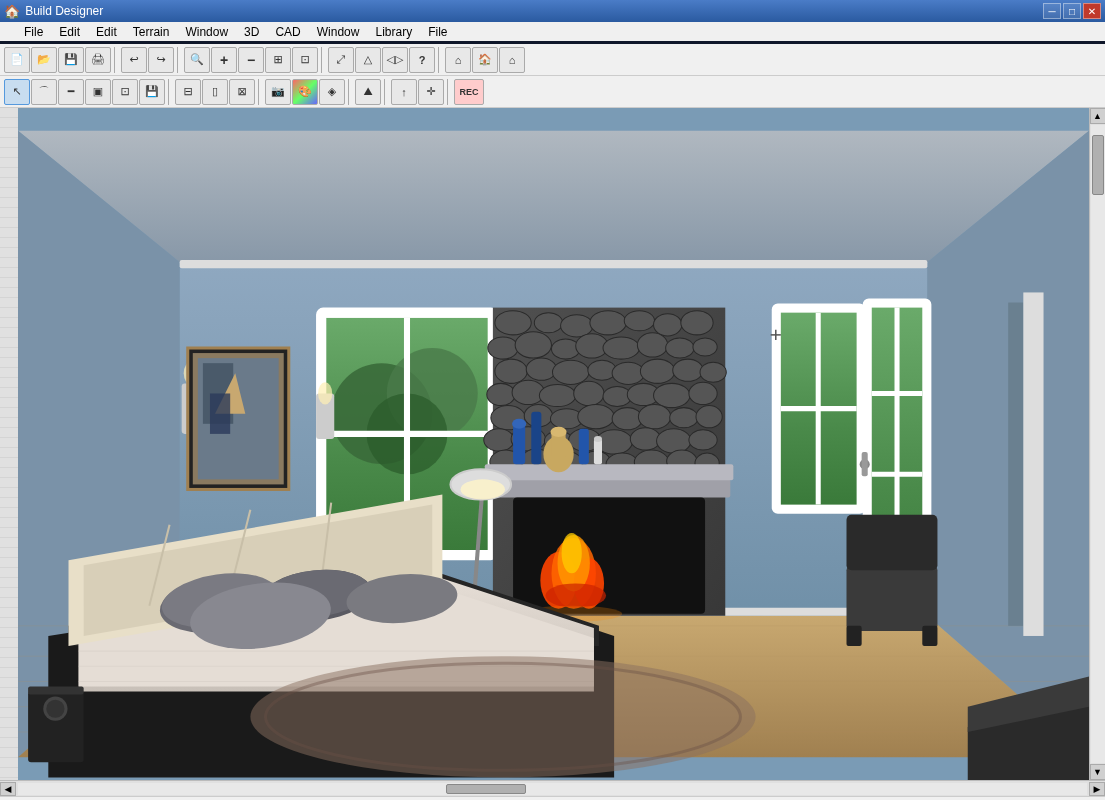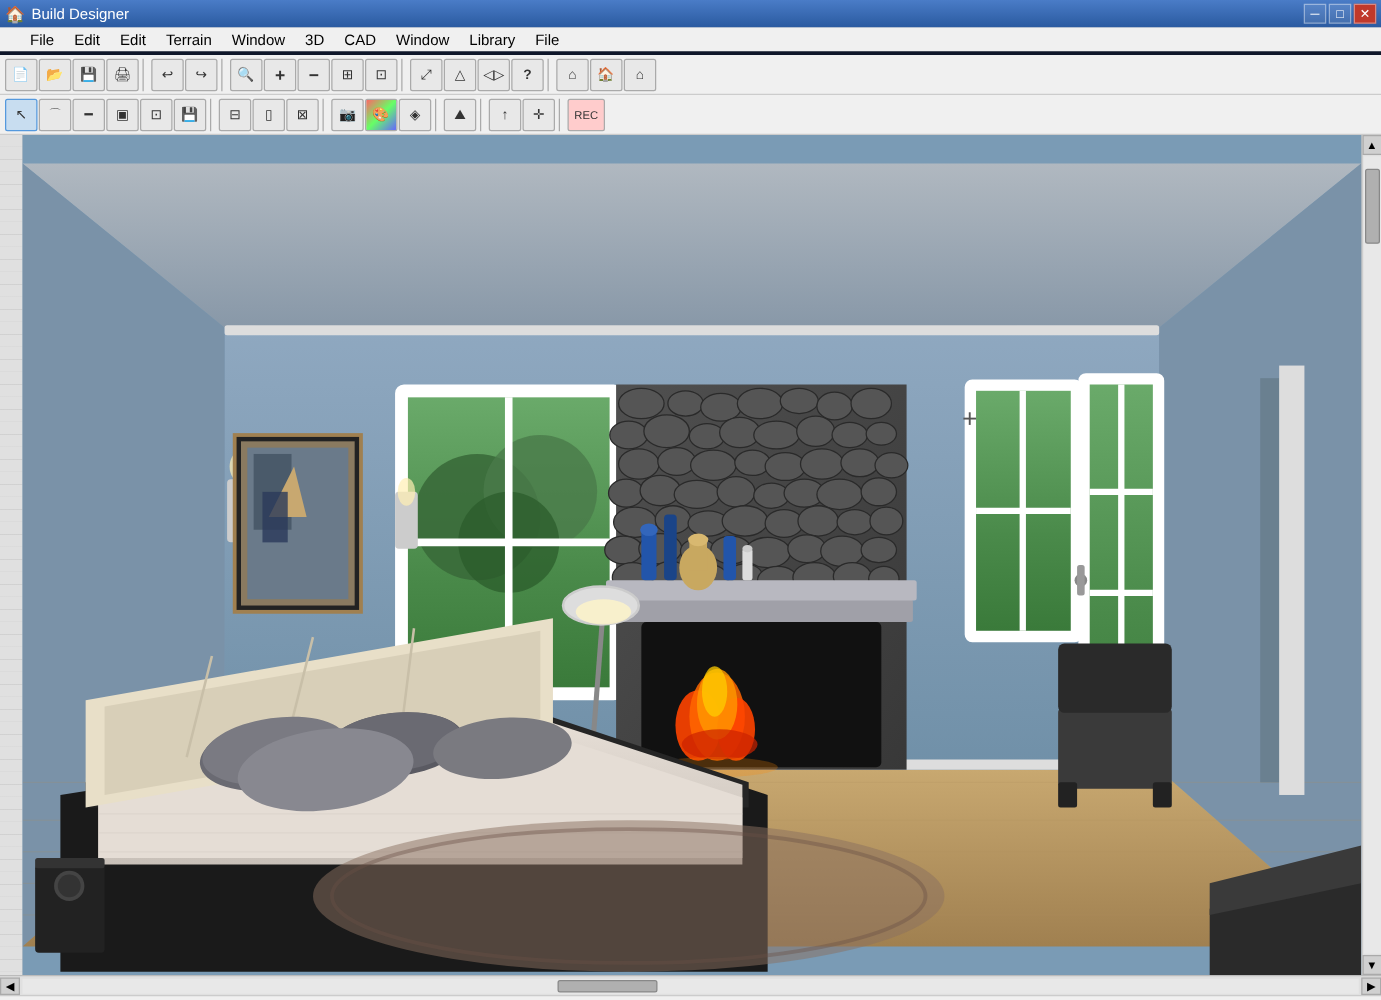--- a/index.html
+++ b/index.html
@@ -249,21 +249,21 @@
   <div class="tb-separator"></div>
   <div class="tb-btn" title="Camera">📷</div>
   <div class="tb-btn" title="Paint" style="background:linear-gradient(135deg,#f66,#6f6,#66f);">🎨</div>
   <div class="tb-btn" title="Material">◈</div>
   <div class="tb-separator"></div>
   <div class="tb-btn" title="Terrain">⛰</div>
   <div class="tb-separator"></div>
   <div class="tb-btn" title="Up">↑</div>
   <div class="tb-btn" title="Move">✛</div>
   <div class="tb-separator"></div>
-  <div class="tb-btn" title="Record" style="background:#ffcccc;font-size:9px;font-weight:normal;width:30px;">REC</div>
+  <div class="tb-btn" title="Record" style="background:#ffcccc;font-size:9px;font-weight:bold;width:30px;">REC</div>
 </div>
 
 <div id="main-area">
 
   <div id="left-ruler">
     <div style="width:18px;height:100%;background:repeating-linear-gradient(to bottom, #e0e0e0 0px, #e0e0e0 9px, #c8c8c8 10px);"></div>
   </div>
 
   <div id="viewport">
     <svg id="room-svg" viewBox="0 0 1060 620" preserveAspectRatio="xMidYMid meet" xmlns="http://www.w3.org/2000/svg">

